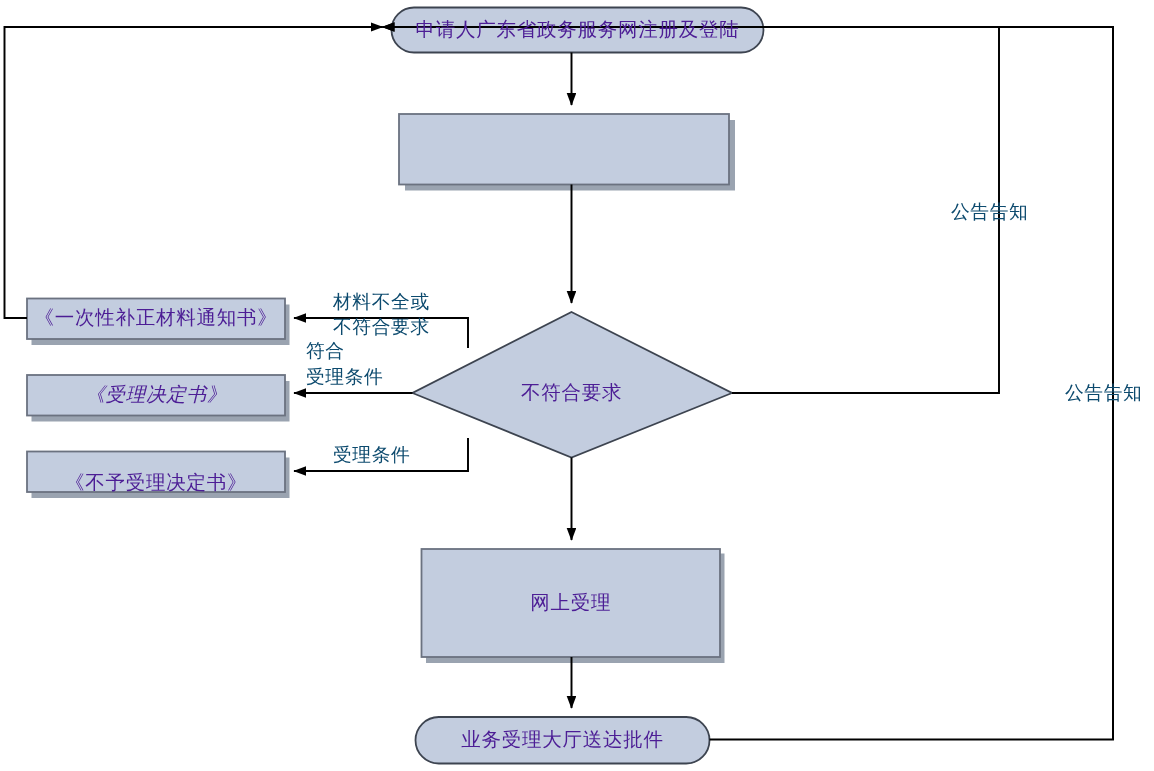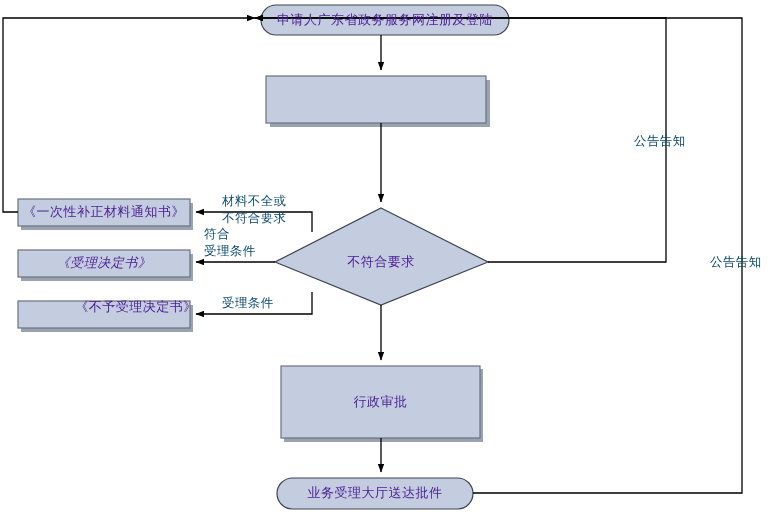--- a/index.html
+++ b/index.html
@@ -107,23 +107,23 @@
 
   <div class="node-label" style="left:261px; top:5px; width:248px; height:30px;">申请人广东省政务服务网注册及登陆</div>
 
 
   <div class="node-label" style="left:311px; top:248px; width:140px; height:28px;">不符合要求</div>
 
   <div class="node-label" style="left:18px; top:199px; width:172px; height:27px;">《一次性补正材料通知书》</div>
 
   <div class="node-label" style="left:18px; top:250px; width:172px; height:27px;font-style:italic;">《受理决定书》</div>
 
-  <div class="node-label" style="left:18px; top:294px; width:172px; height:27px;margin-left:32px;">《不予受理决定书》</div>
+  <div class="node-label" style="left:18px; top:309px; width:172px; height:27px;">《不予受理决定书》</div>
 
-  <div class="node-label" style="left:281px; top:366px; width:199px; height:72px;">行政审批</div>
+  <div class="node-label" style="left:281px; top:366px; width:199px; height:72px;">网上受理</div>
 
   <div class="node-label" style="left:277px; top:478px; width:196px; height:31px;">业务受理大厅送达批件</div>
 
   <div class="edge-label" style="left:222px; top:193px; width:100px;">
     <div>材料不全或</div>
     <div>不符合要求</div>
   </div>
 
   <div class="edge-label" style="left:204px; top:226px; width:100px;">
     <div>符合</div>

